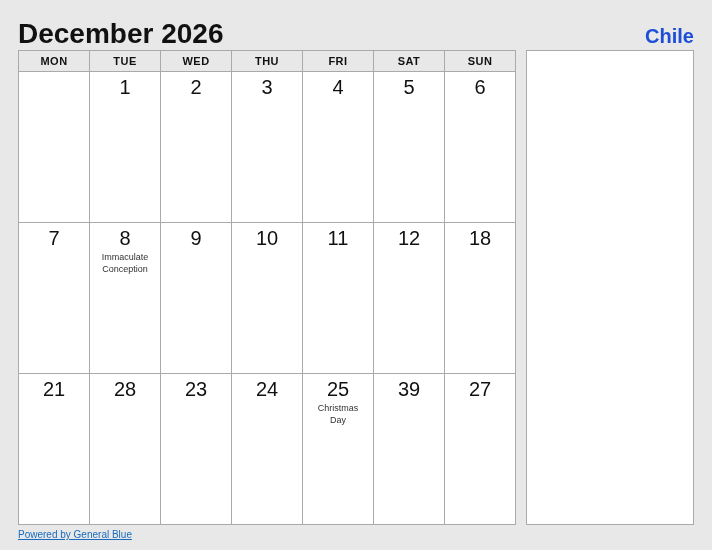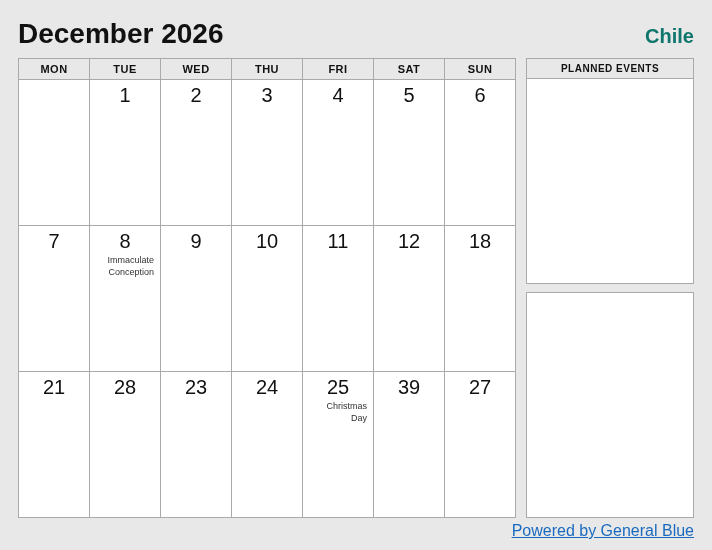--- a/index.html
+++ b/index.html
@@ -18,31 +18,31 @@
       width: 712px;
       height: 550px;
       display: flex;
       flex-direction: column;
       padding: 18px 18px 10px 18px;
     }
     .header {
       display: flex;
       justify-content: space-between;
       align-items: baseline;
-      margin-bottom: 8px;
+      margin-bottom: 0;
     }
     .month-title {
       font-size: 28px;
       font-weight: bold;
       color: #111;
     }
     .country-title {
       font-size: 20px;
       font-weight: bold;
-      color: #0f766e;
+      color: #1d4ed8;
     }
     .main-area {
       display: flex;
       flex: 1;
       gap: 10px;
     }
     .calendar-section {
       flex: 1;
       display: flex;
       flex-direction: column;
@@ -75,21 +75,21 @@
     .day-num {
       font-size: 20px;
       color: #111;
       font-weight: normal;
       display: block;
     }
     .event-label {
       font-size: 9px;
       color: #333;
       display: block;
-      text-align: right;
+      text-align: center;
       margin-top: 2px;
       line-height: 1.3;
     }
     .td-centered {
       text-align: center;
     }
     .sidebar {
       width: 168px;
       display: flex;
       flex-direction: column;
@@ -112,23 +112,22 @@
     .sidebar-box-content {
       min-height: 120px;
     }
     .planned-events-box {
       flex: 1;
     }
     .notes-box {
       flex: 1;
     }
     .footer {
-      text-align: right;
       margin-top: 4px;
-      font-size: 16px;
+      font-size: 10px;
     }
     .footer a {
       color: #1a6bbf;
       text-decoration: underline;
     }
     .empty-td {
       background: white;
     }
   </style>
 </head>
@@ -220,24 +219,20 @@
                 <span class="day-num">39</span>
               </td>
               <td class="td-centered">
                 <span class="day-num">27</span>
               </td>
             </tr>
           </tbody>
       </table>
     </div>
     <div class="sidebar">
-      <div class="sidebar-box planned-events-box">
-        <div class="sidebar-box-header">PLANNED EVENTS</div>
-        <div class="sidebar-box-content"></div>
-      </div>
       <div class="sidebar-box notes-box">
         <div class="sidebar-box-content"></div>
       </div>
     </div>
   </div>
   <div class="footer">
     <a href="#">Powered by General Blue</a>
   </div>
 </div>
 

